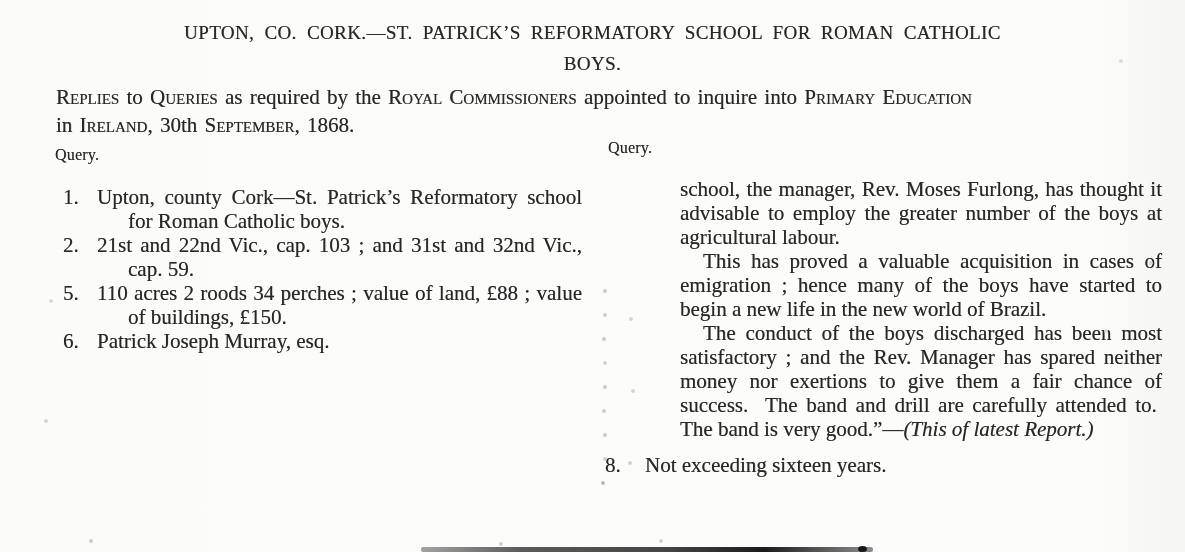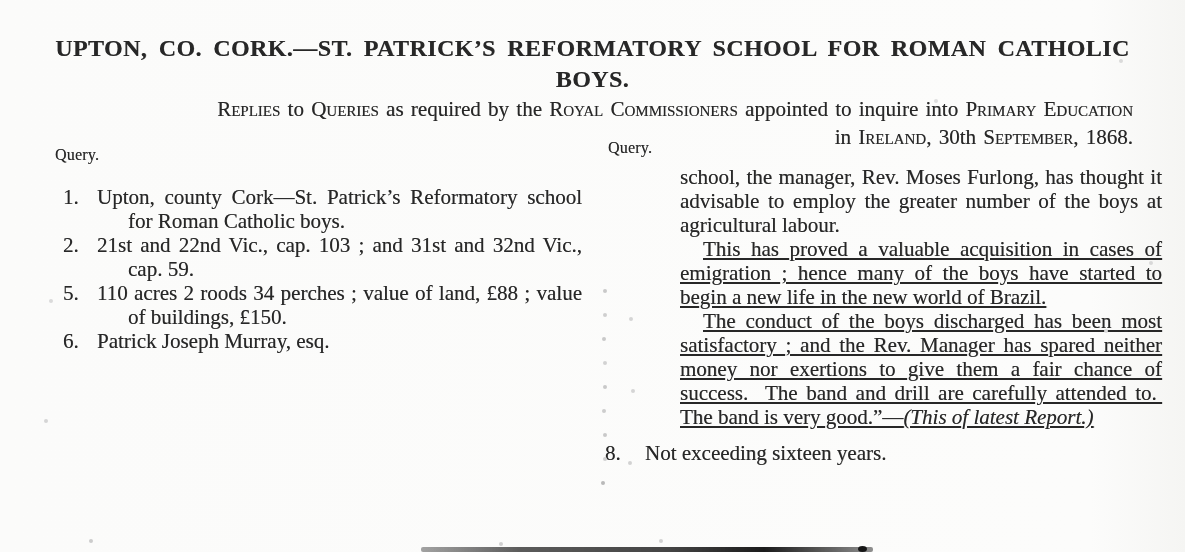--- a/index.html
+++ b/index.html
@@ -14,27 +14,27 @@
     position: relative;
     width: 1185px; height: 552px;
     background: linear-gradient(90deg, #fbfbfa 0%, #fcfcfb 92%, #f5f5f3 100%);
     overflow: hidden;
   }
   .ink { text-shadow: 0.3px 0 0 rgba(25,25,25,.5); }
 
   
   .doc-title {
     position: absolute; top: 17px; left: 30px; right: 30px;
-    margin: 16px; text-align: center;
-    font-size: 24px; font-weight: bold;
+    margin: 0; text-align: center;
+    font-size: 19px; font-weight: normal;
     line-height: 31px; letter-spacing: 0.4px; word-spacing: 5px;
   }
   .doc-subtitle {
     position: absolute; top: 83px; left: 56px; right: 40px;
-    margin: 12px; text-align: right;
+    margin: 0; text-align: left;
     font-size: 21px; line-height: 28px; word-spacing: 2px;
   }
   .sc { font-variant: small-caps; }
 
   
   .query-label {
     font-size: 16px; line-height: 18px; letter-spacing: 0.2px;
   }
   .col-left {
     position: absolute; left: 55px; top: 146px; width: 527px;
@@ -47,28 +47,28 @@
     hyphens: manual;
   }
   .q-item .num {
     display: inline-block; width: 34px; text-indent: 0;
   }
   .col-right {
     position: absolute; left: 605px; top: 139px; width: 566px;
   }
   .col-right .query-label { margin-left: 3px; }
   .r-paras {
-    margin-left: 75px; margin-top: 8px; width: 482px;
+    margin-left: 75px; margin-top: 20px; width: 482px;
   }
   .r-paras p {
     margin: 0;
     font-size: 21px; line-height: 24px;
     text-align: justify; hyphens: manual;
   }
-  .r-paras p.indented { text-indent: 23px; text-decoration: underline; }
+  .r-paras p.indented { text-indent: 23px; }
   .italic { font-style: italic; }
   .item-8 {
     margin-top: 12px;
     font-size: 21px; line-height: 24px;
     padding-left: 40px; text-indent: -40px;
   }
   .item-8 .num { display: inline-block; width: 40px; text-indent: 0; }
 
   
   .cutoff-line {

